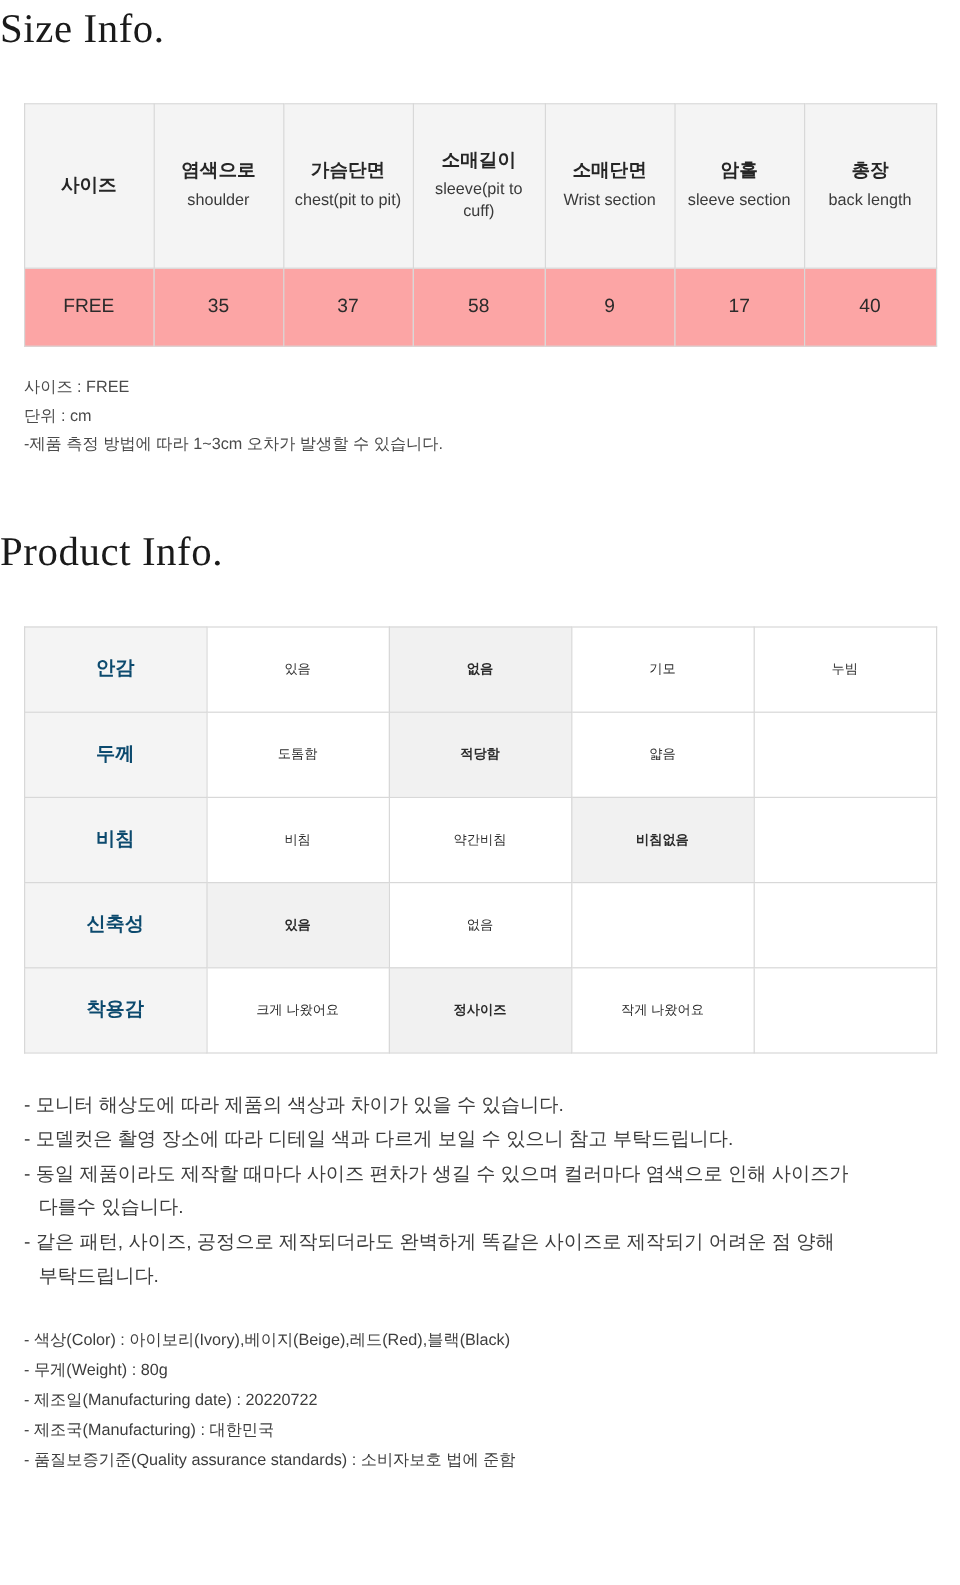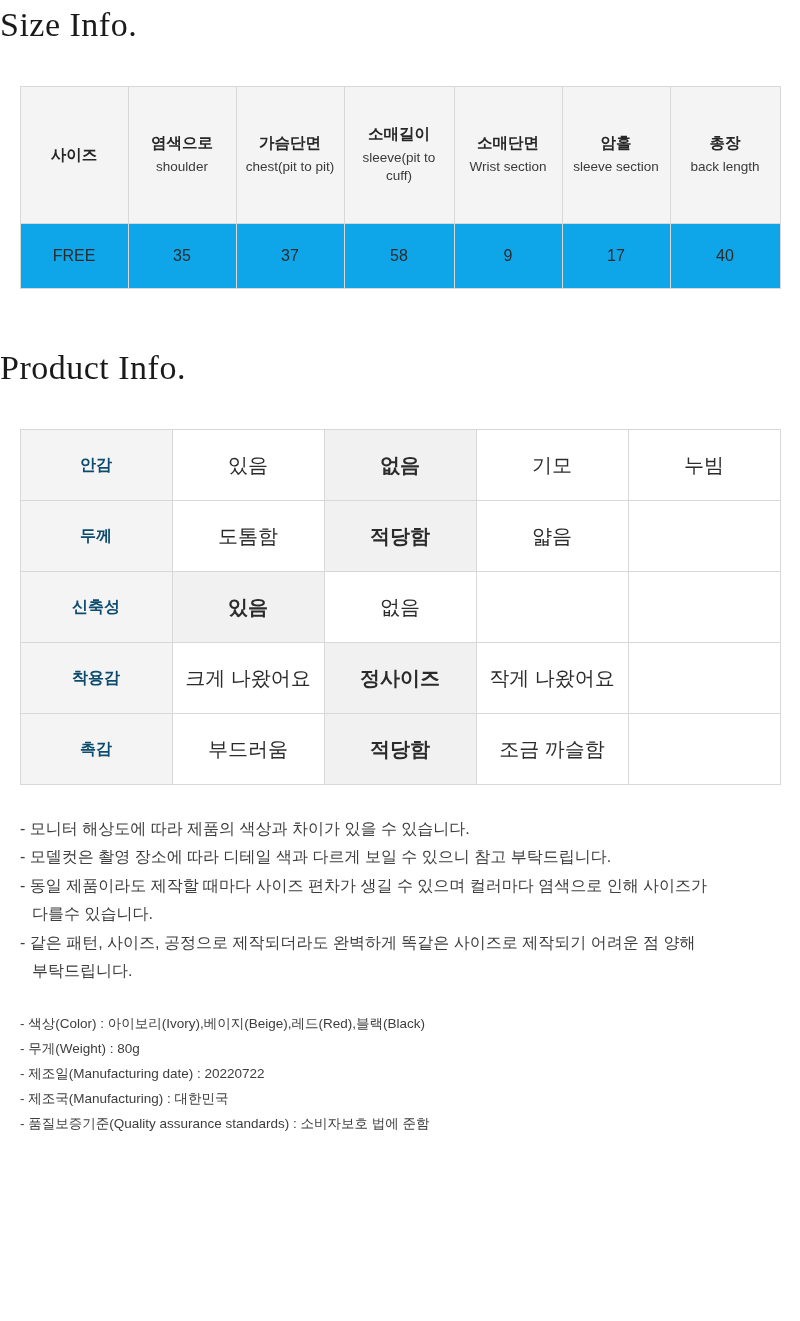--- a/index.html
+++ b/index.html
@@ -64,41 +64,41 @@
     color: #3a3a3a;
     margin-top: 4px;
   }
   .size-table thead th.first {
     font-size: 16px;
   }
   .size-table tbody td {
     height: 62px;
     font-size: 16px;
     color: #2b2b2b;
-    background: #0ea5e9;
+    background: #fca5a5;
   }
 
   .size-notes {
     width: 760px;
     margin: 22px auto 0 auto;
     font-size: 13.5px;
     line-height: 1.75;
     color: #4a4a4a;
   }
 
   .info-table {
     width: 760px;
     margin: 42px auto 0 auto;
   }
   .info-table td {
     border: 1px solid #d8d8d8;
     height: 68px;
     text-align: center;
     vertical-align: middle;
-    font-size: 20px;
+    font-size: 11px;
     color: #2b2b2b;
     background: #ffffff;
   }
   .info-table td.label {
     background: #f4f4f4;
     font-weight: bold;
     font-size: 16px;
     color: #0c4a6e;
   }
   .info-table td.sel {
@@ -180,20 +180,25 @@
         <td>35</td>
         <td>37</td>
         <td>58</td>
         <td>9</td>
         <td>17</td>
         <td>40</td>
       </tr>
     </tbody>
   </table>
 
+  <div class="size-notes">
+    <div>사이즈 : FREE</div>
+    <div>단위 : cm</div>
+    <div>-제품 측정 방법에 따라 1~3cm 오차가 발생할 수 있습니다.</div>
+  </div>
 
   <div id="product-title-wrap">
     <h1 class="section-title">Product Info.</h1>
   </div>
 
   <table class="info-table">
     <colgroup>
       <col style="width:152px">
         <col style="width:152px">
         <col style="width:152px">
@@ -209,38 +214,38 @@
         <td>누빔</td>
       </tr>
       <tr>
         <td class="label">두께</td>
         <td>도톰함</td>
         <td class="sel">적당함</td>
         <td>얇음</td>
         <td class="empty"></td>
       </tr>
       <tr>
+        <td class="label">비침</td>
+        <td>비침</td>
+        <td>약간비침</td>
+        <td class="sel">비침없음</td>
+        <td class="empty"></td>
+      </tr>
+      <tr>
         <td class="label">신축성</td>
         <td class="sel">있음</td>
         <td>없음</td>
         <td class="empty"></td>
         <td class="empty"></td>
       </tr>
       <tr>
         <td class="label">착용감</td>
         <td>크게 나왔어요</td>
         <td class="sel">정사이즈</td>
         <td>작게 나왔어요</td>
-        <td class="empty"></td>
-      </tr>
-      <tr>
-        <td class="label">촉감</td>
-        <td>부드러움</td>
-        <td class="sel">적당함</td>
-        <td>조금 까슬함</td>
         <td class="empty"></td>
       </tr>
     </tbody>
   </table>
 
   <div class="notice">
     <div><span>- 모니터 해상도에 따라 제품의 색상과 차이가 있을 수 있습니다.</span></div>
     <div><span>- 모델컷은 촬영 장소에 따라 디테일 색과 다르게 보일 수 있으니 참고 부탁드립니다.</span></div>
     <div>
       <span>- 동일 제품이라도 제작할 때마다 사이즈 편차가 생길 수 있으며 컬러마다 염색으로 인해 사이즈가</span>

